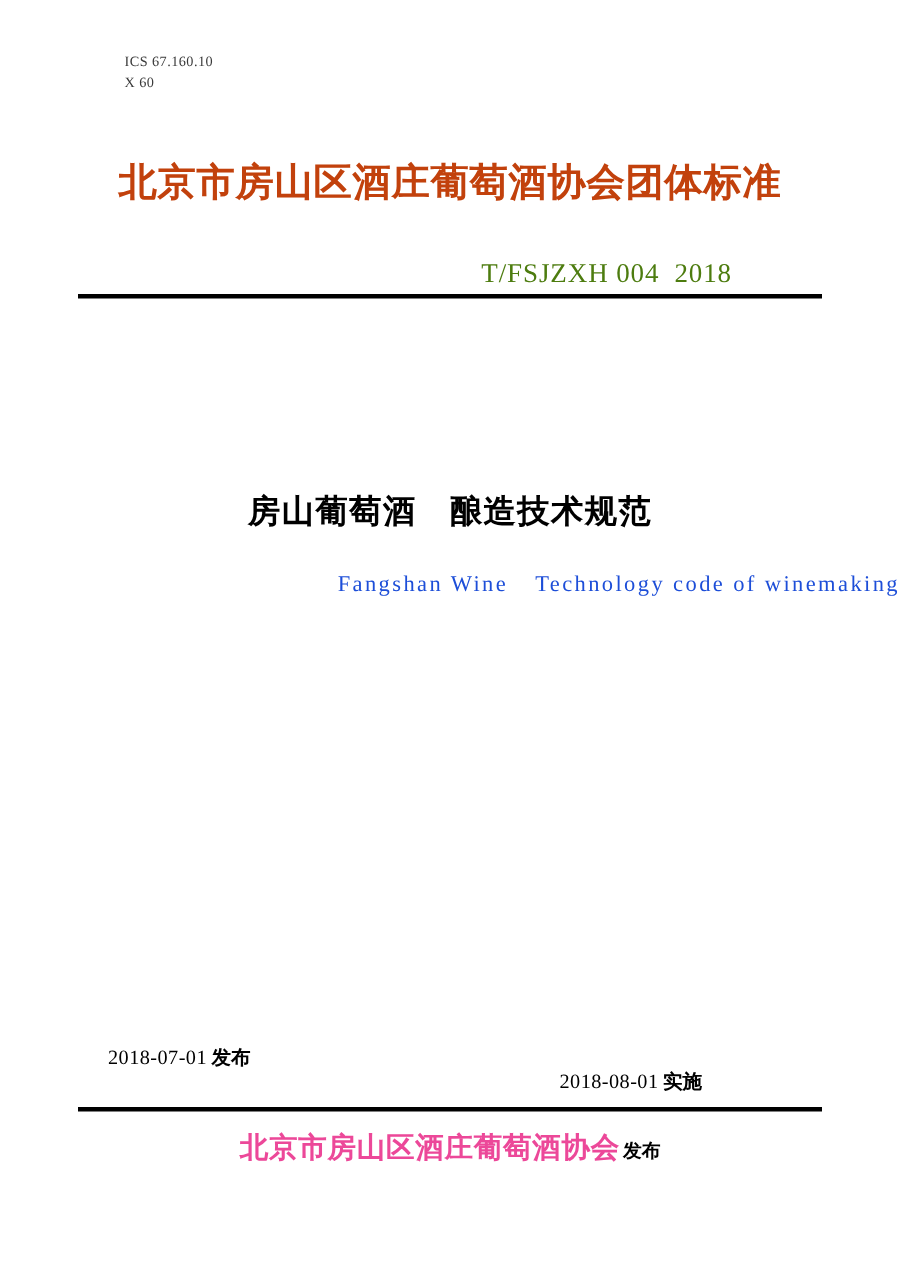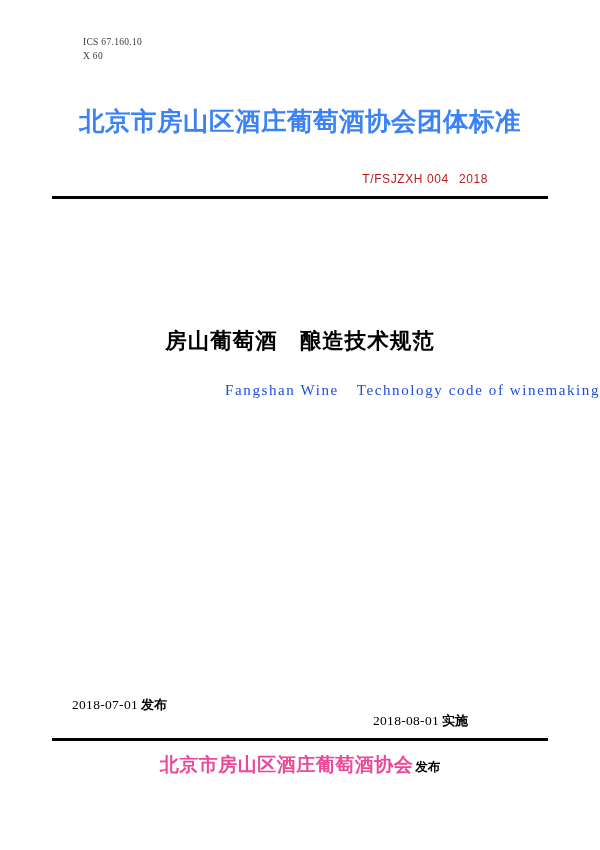--- a/index.html
+++ b/index.html
@@ -41,32 +41,32 @@
   .main-title {
     position: absolute;
     left: 0;
     top: 104px;
     width: 600px;
     text-align: center;
     font-family: "DejaVu Sans", sans-serif;
     font-weight: bold;
     font-size: 25.5px;
     letter-spacing: 0.5px;
-    color: #3b82f6;
+    color: #c2410c;
     white-space: nowrap;
   }
   
   .std-number {
     position: absolute;
     right: 52px;
     top: 172px;
-    font-family: Liberation Sans, sans-serif;
-    font-size: 12px;
+    font-family: Liberation Serif, serif;
+    font-size: 18px;
     letter-spacing: 0.6px;
-    color: #b91c1c;
+    color: #4d7c0f;
     white-space: nowrap;
   }
   .std-number .gap {
     display: inline-block;
     width: 10px;
   }
   
   .rule {
     position: absolute;
     left: 52px;

